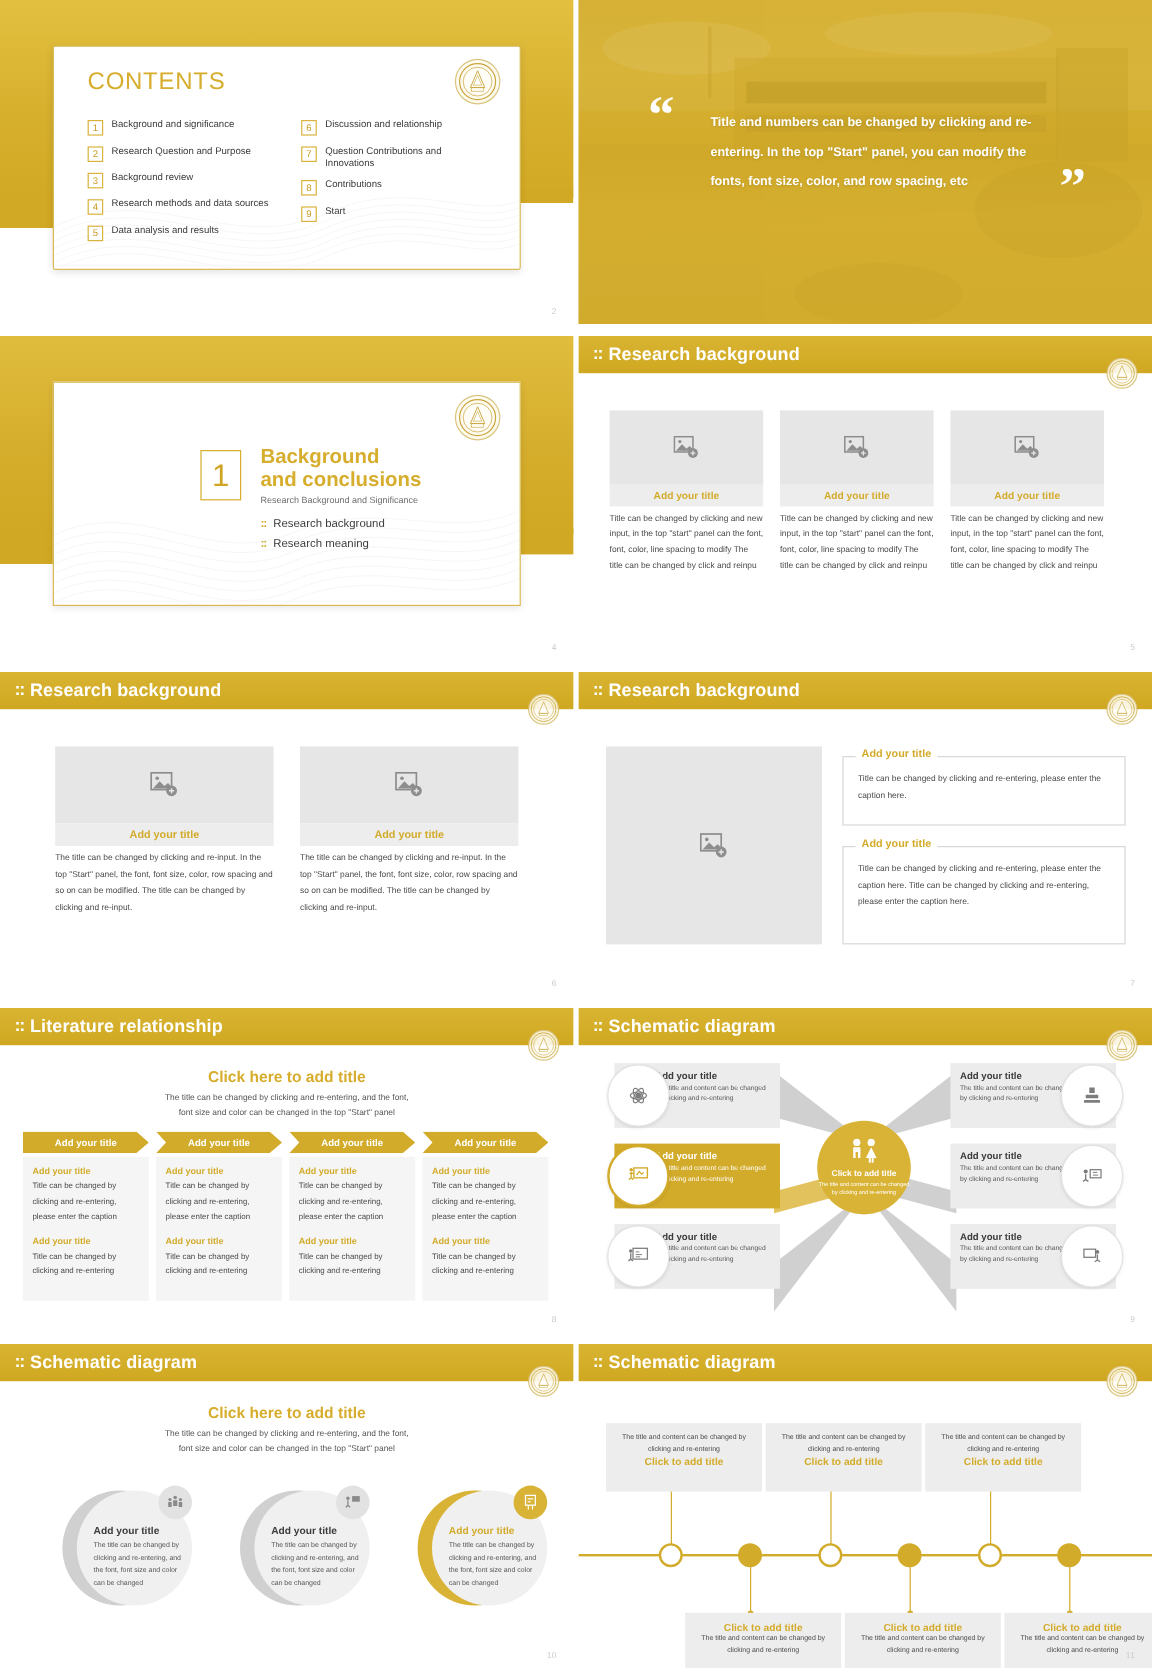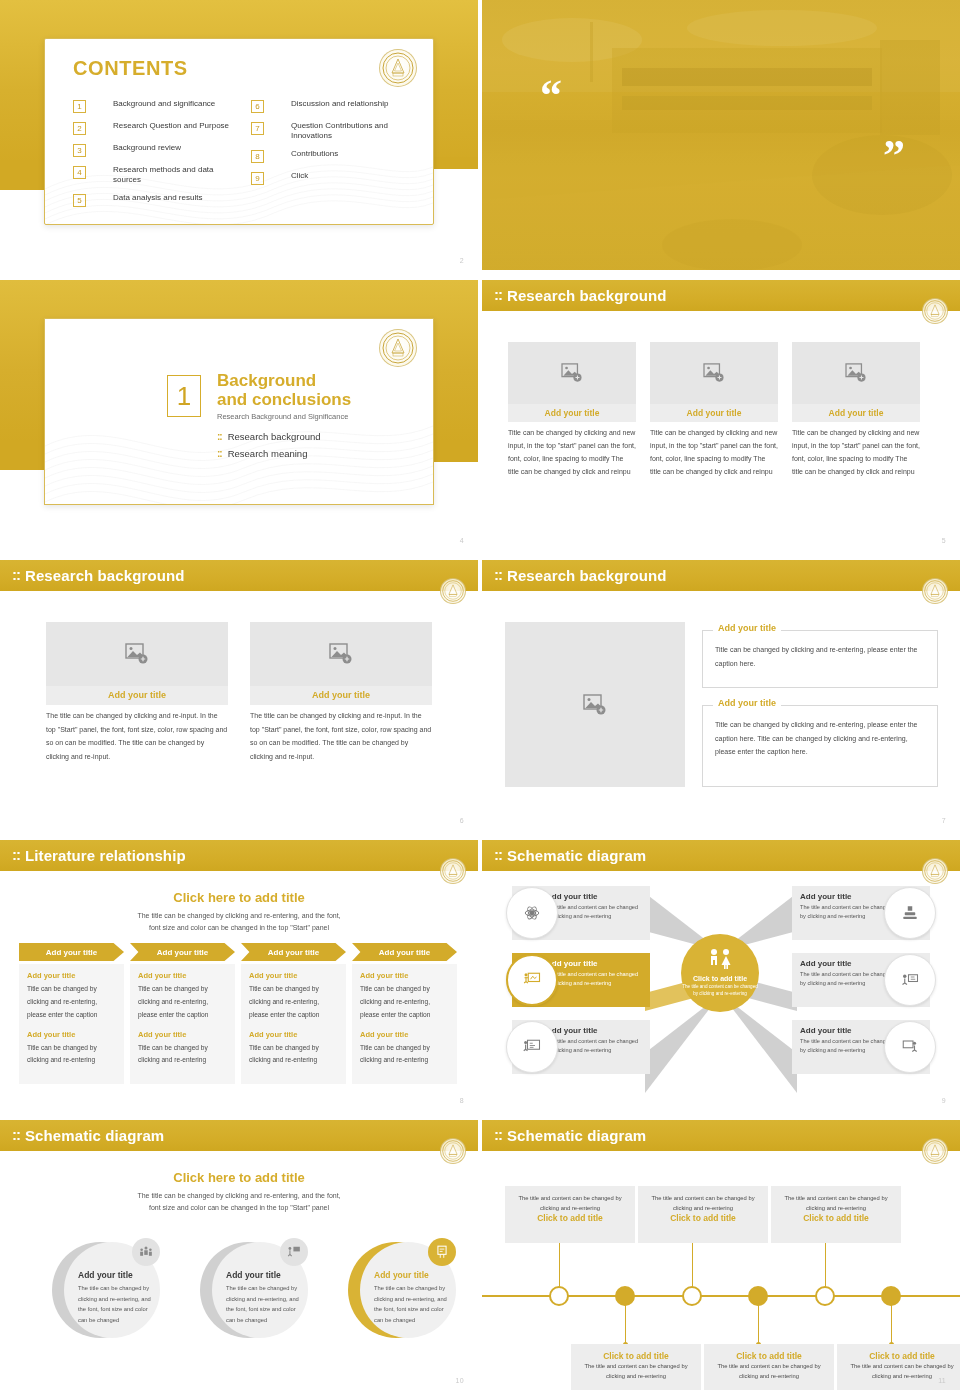--- a/index.html
+++ b/index.html
@@ -82,31 +82,31 @@
     background:#fff; border:1px solid #d9bb55;
     box-shadow: 0 2px 6px rgba(0,0,0,.10);
     border-radius:2px; overflow:hidden;
   }
   .s2 .wave {
     position:absolute; left:0; bottom:0; width:100%; height:95px;
     opacity:.55; pointer-events:none;
   }
   .s2 h1 {
     position:absolute; left:28px; top:18px;
-    font-size:20px; font-weight:bold; color:#d6ad2c; letter-spacing:.6px;
+    font-size:20px; font-weight:normal; color:#d6ad2c; letter-spacing:.6px;
   }
   .s2 .cols { position:absolute; left:28px; top:60px; width:340px; display:flex; gap:18px; }
   .s2 .col { width:160px; }
   .s2 .row { display:flex; align-items:flex-start; margin-bottom:8px; }
   .s2 .num {
     width:13px; height:13px; min-width:13px; border:1px solid #d9b33d;
     color:#c79a20; font-size:8px; display:flex; align-items:center; justify-content:center;
     margin-right:7px; margin-top:1px;
   }
-  .s2 .lbl { font-size:8px; color:#3a3a3a; line-height:1.25;margin-left:20px; }
+  .s2 .lbl { font-size:8px; color:#3a3a3a; line-height:1.25; }
 
   
   .s3 .photo {
     position:absolute; inset:0;
     background:
       linear-gradient(0deg, rgba(214,175,45,.72), rgba(214,175,45,.72)),
       linear-gradient(180deg,#cfa92a 0%, #d9b53c 22%, #c8a026 48%, #d6b03a 66%, #c9a228 100%);
   }
   .s3 .bldg {
     position:absolute; left:0; top:0; width:100%; height:100%; opacity:.30;
@@ -311,21 +311,21 @@
           <div class="row">
             <div class="num">7</div>
             <div class="lbl">Question Contributions and Innovations</div>
           </div>
           <div class="row">
             <div class="num">8</div>
             <div class="lbl">Contributions</div>
           </div>
           <div class="row">
             <div class="num">9</div>
-            <div class="lbl">Click</div>
+            <div class="lbl">Start</div>
           </div>
         </div>
       </div>
       <div class="seal" style="right:16px; top:10px; width:38px; height:38px;">
         <svg width="32" height="32" viewBox="0 0 32 32">
           <circle cx="16" cy="16" r="15" fill="none" stroke="#c9a63a" stroke-width="1"></circle>
           <circle cx="16" cy="16" r="12" fill="none" stroke="#c9a63a" stroke-width="0.6"></circle>
           <path d="M16 7 L22 21 L10 21 Z" fill="none" stroke="#c9a63a" stroke-width="0.8"></path>
           <path d="M16 11 L19.5 19 L12.5 19 Z" fill="none" stroke="#c9a63a" stroke-width="0.5"></path>
           <rect x="11" y="21" width="10" height="3" fill="none" stroke="#c9a63a" stroke-width="0.5"></rect>
@@ -348,20 +348,21 @@
         <rect x="0" y="120" width="478" height="30" fill="#bf9a20" opacity=".3"></rect>
         <rect x="0" y="150" width="478" height="120" fill="#c7a226" opacity=".35"></rect>
         <path d="M0,200 L478,165 L478,270 L0,270 Z" fill="#d2af37" opacity=".35"></path>
         <ellipse cx="400" cy="175" rx="70" ry="40" fill="#9d7f14" opacity=".3"></ellipse>
         <ellipse cx="250" cy="245" rx="70" ry="26" fill="#a5860f" opacity=".22"></ellipse>
         <rect x="108" y="22" width="3" height="60" fill="#9c7e13" opacity=".4"></rect>
       </svg>
     </div>
     <div class="qmark q1">“</div>
     <div class="qmark q2">”</div>
+    <div class="qtext">Title and numbers can be changed by clicking and re-entering. In the top "Start" panel, you can modify the fonts, font size, color, and row spacing, etc</div>
   </div>
 
   <div class="slide s4">
     <div class="topbg"></div>
     <div class="notch"></div>
     <div class="notch2"></div>
     <div class="card">
       <svg class="wave" viewBox="0 0 390 100" preserveAspectRatio="none">
         <g stroke="#cfcfcf" fill="none" stroke-width="0.35" opacity="0.85">
           <path d="M0,42 C70,8 130,70 200,40 C270,10 330,48 390,22"></path>

